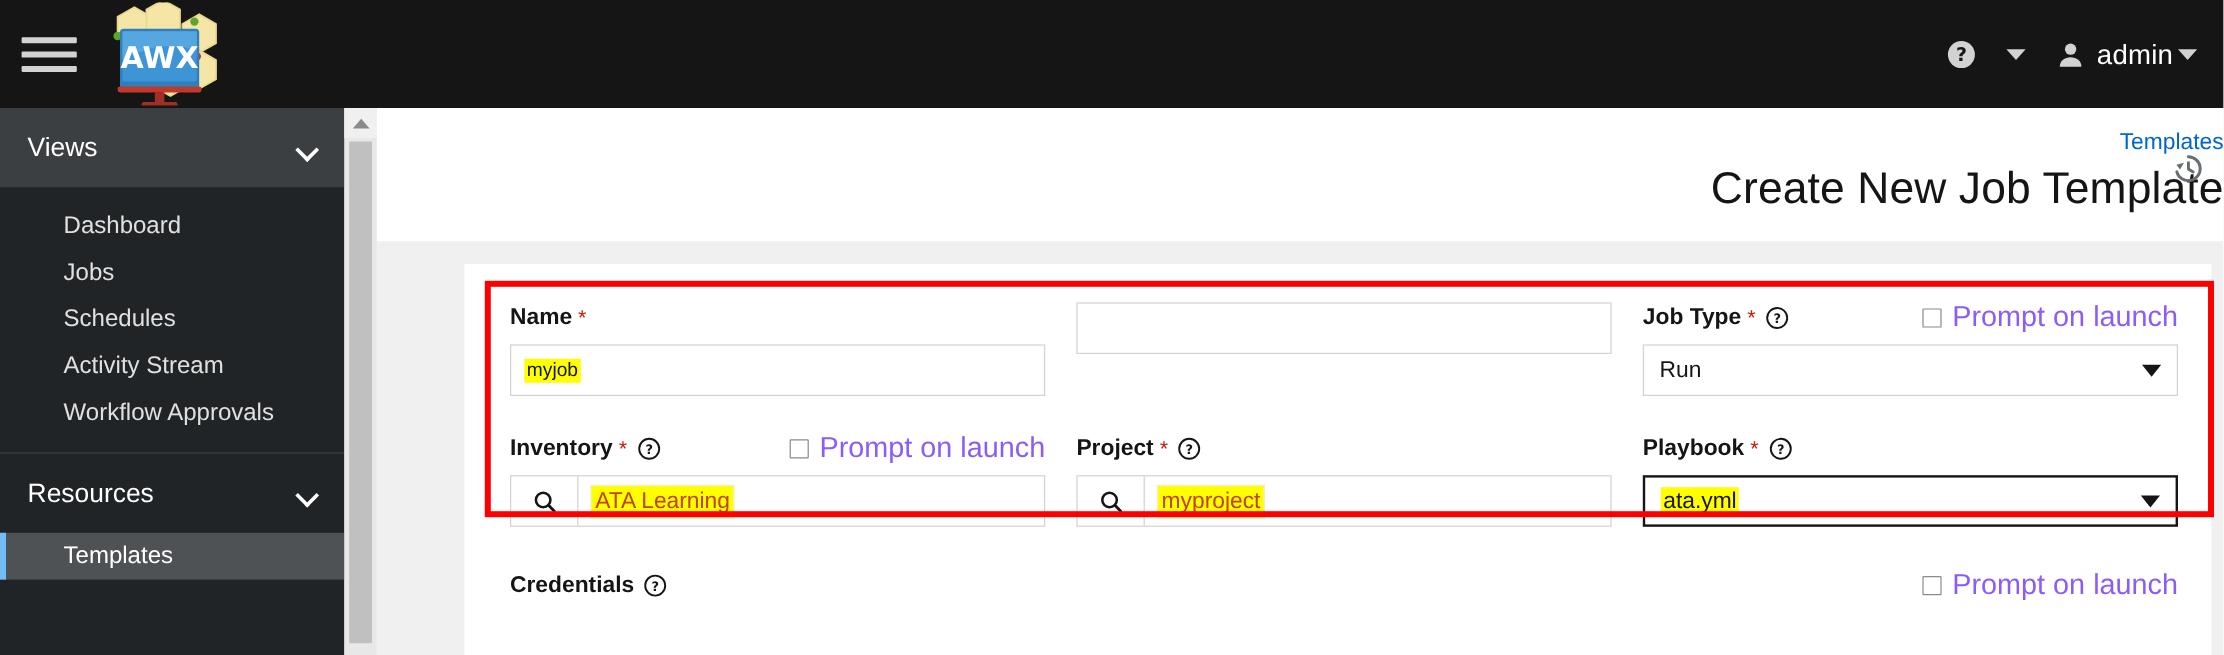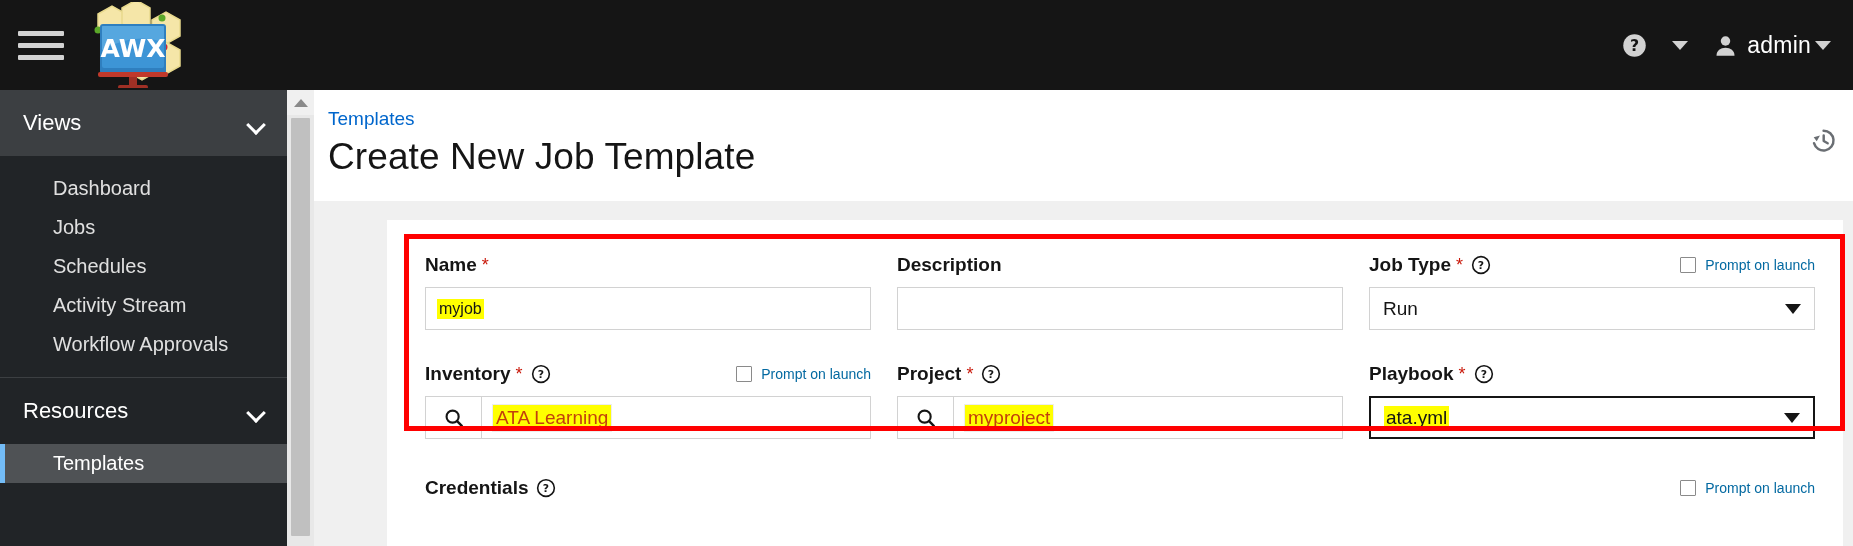--- a/index.html
+++ b/index.html
@@ -2,21 +2,21 @@
 <html><head>
 <meta charset="utf-8">
 <style>
   * { box-sizing: border-box; margin: 0; padding: 0; }
   html, body {
     width: 1853px; height: 546px;
     overflow: hidden;
     font-family: "Liberation Sans", sans-serif;
     background: #ffffff;
   }
-  .app { position: relative; width: 1853px; height: 546px; }
+  .app { position: relative; width: 1853px; height: 546px; text-align: right; }
 
   
   .masthead {
     position: absolute; top: 0; left: 0;
     width: 1853px; height: 90px;
     background: #151515;
     display: flex; align-items: center;
   }
   .hamburger {
     width: 46px; height: 36px;
@@ -177,21 +177,21 @@
     margin-left: 8px; cursor: pointer; display: inline-flex; align-items: center;
   }
   .prompt-wrap {
     margin-left: auto; display: flex; align-items: center; gap: 9px; cursor: pointer;
   }
   .cb {
     width: 16px; height: 16px;
     border: 1px solid #8a8a8a; background: #fff; border-radius: 1px;
     cursor: pointer; flex: none;
   }
-  .prompt-label { font-size: 14px; color: #0369a1; white-space: nowrap; }
+  .prompt-label { font-size: 24px; color: #8b5cf6; white-space: nowrap; }
 
   .txtinput {
     height: 43px; border: 1px solid #d2d2d2; background: #fff;
     display: flex; align-items: center; padding: 0 11px;
     font-size: 16px; color: #151515;
     cursor: text;
   }
   .hl { background: #ffff00; padding: 1px 2px; }
 
   .selectbox {
@@ -349,23 +349,20 @@
           <div class="label-line">
             <span class="flabel">Name</span>
             <span class="req-star">*</span>
           </div>
           <div class="txtinput">
             <span class="hl">myjob</span>
           </div>
         </div>
 
         <div class="field">
-          <div class="label-line">
-            <span class="flabel">Description</span>
-          </div>
           <div class="txtinput">
             <span></span>
           </div>
         </div>
 
         <div class="field">
           <div class="label-line">
             <span class="flabel">Job Type</span>
             <span class="req-star">*</span>
             <span class="help-ico">

